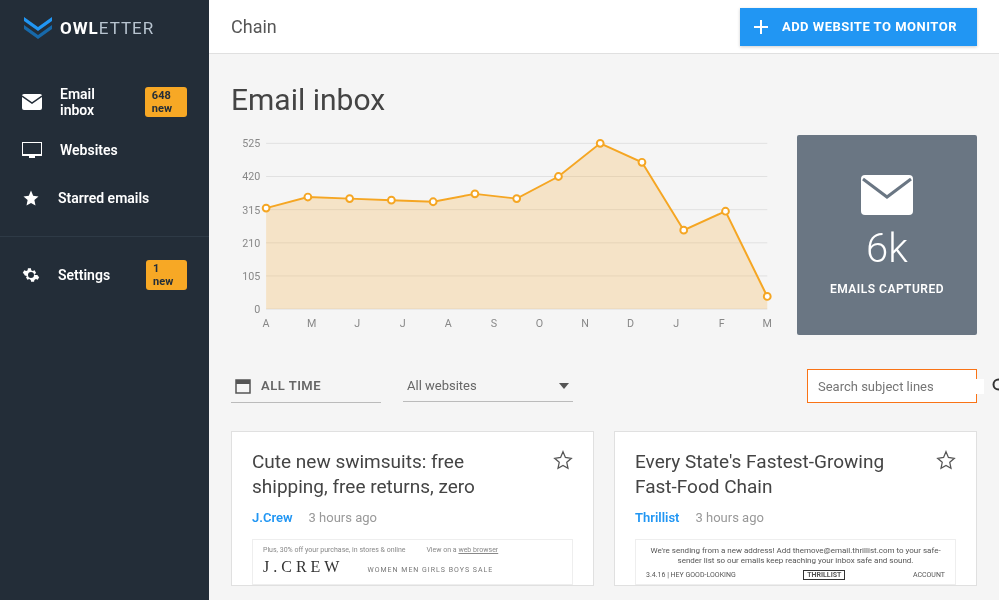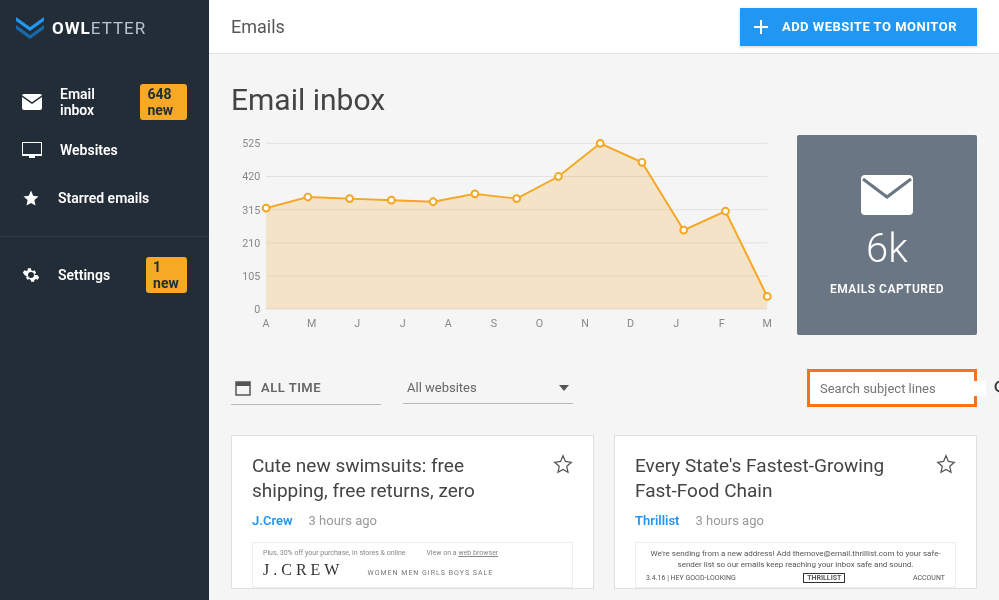--- a/index.html
+++ b/index.html
@@ -1,44 +1,44 @@
 <!DOCTYPE html>
 <html><head>
 <meta charset="utf-8">
 <style>
 * { margin: 0; padding: 0; box-sizing: border-box; font-family: -apple-system, BlinkMacSystemFont, "Segoe UI", Roboto, Arial, sans-serif; }
 body { width: 999px; height: 600px; overflow: hidden; display: flex; background: #f5f5f5; }
 .sidebar { width: 209px; background: #232d38; color: #fff; display: flex; flex-direction: column; flex-shrink: 0; }
-.logo-row { height: 56px; display: flex; align-items: center; padding: 0 16px; gap: 8px; }
+.logo-row { height: 56px; display: flex; align-items: center; padding: 0 24px; gap: 8px; }
 .logo-text { font-weight: 700; font-size: 17px; letter-spacing: 1px; }
 .logo-text .light { color: #b8c4d0; font-weight: 400; }
 .nav { padding-top: 22px; }
 .nav-item { display: flex; align-items: center; height: 48px; padding: 0 22px; gap: 18px; cursor: pointer; font-size: 14px; font-weight: 600; color: #fff; }
 .nav-item .spacer { flex: 1; }
-.badge { background: #f7a825; color: #232d38; font-size: 14px; font-weight: 700; padding: 2px 7px; border-radius: 3px; }
+.badge { background: #f7a825; color: #232d38; font-size: 11px; font-weight: 700; padding: 2px 7px; border-radius: 3px; }
 .nav-sep { height: 1px; background: #2e3a46; margin: 14px 0; }
 .main { flex: 1; display: flex; flex-direction: column; overflow: hidden; }
 .topbar { height: 56px; background: #fff; border-bottom: 1px solid #e0e0e0; display: flex; align-items: center; padding: 0 22px; }
 .breadcrumb { font-size: 18px; color: #565656; }
 .topbar .spacer { flex: 1; }
 .add-btn { background: #2196f3; color: #fff; border: none; height: 38px; padding: 0 20px 0 14px; font-size: 13px; font-weight: 700; letter-spacing: .5px; display: flex; align-items: center; gap: 14px; cursor: pointer; box-shadow: 0 1px 3px rgba(0,0,0,.2); margin-left: 40px; }
 .content { padding: 28px 22px; overflow-y: auto; }
 h1 { font-size: 30px; font-weight: 400; color: #444; margin-bottom: 18px; }
 .chart-row { display: flex; gap: 20px; margin-bottom: 30px; }
 .chart-wrap { flex: 1; }
 .chart-svg { width: 100%; height: 200px; }
 .stat-card { width: 180px; height: 200px; background: #6a7683; color: #fff; display: flex; flex-direction: column; align-items: center; justify-content: center; gap: 10px; border-radius: 2px; }
 .stat-card .big { font-size: 40px; font-weight: 300; }
 .stat-card .lbl { font-size: 12px; font-weight: 600; letter-spacing: .5px; }
 .filters { display: flex; gap: 22px; align-items: center; margin-bottom: 28px; }
 .filter { display: flex; align-items: center; gap: 10px; border-bottom: 1px solid #bbb; padding: 8px 4px; font-size: 13px; color: #666; cursor: pointer; }
 .filter .spacer { flex: 1; }
 .filter-time { width: 150px; font-weight: 600; letter-spacing: .5px; }
 .filter-select { width: 170px; }
-.search-box { width: 170px; display: flex; align-items: center; border: 3px solid #f97316; background: #fff; padding: 8px 10px; gap: 8px; margin-left: auto; }
+.search-box { width: 170px; display: flex; align-items: center; border: 1px solid #f97316; background: #fff; padding: 8px 10px; gap: 8px; margin-left: auto; }
 .search-box input { border: none; outline: none; font-size: 13px; flex: 1; color: #666; }
 .cards { display: flex; gap: 20px; }
 .card { width: 365px; border: 1px solid #e0e0e0; background: #fff; padding: 18px 20px 0 20px; }
 .card-title-row { display: flex; gap: 24px; }
 .card-title { font-size: 19px; line-height: 1.3; color: #444; flex: 1; }
 .card-meta { display: flex; gap: 16px; font-size: 13px; margin: 10px 0 14px; }
 .card-meta .brand { color: #2196f3; font-weight: 600; }
 .card-meta .time { color: #999; }
 .preview { border: 1px solid #eee; height: 46px; padding: 6px 10px; overflow: hidden; }
 .preview .jcrew-logo { font-family: Georgia, serif; font-size: 16px; letter-spacing: 4px; color: #333; display:inline-block; }
@@ -98,21 +98,21 @@
         </span>
       <span>Settings</span>
       <span class="spacer"></span>
       <span class="badge">1 new</span>
     </div>
   </nav>
 </aside>
 
 <main class="main">
   <div class="topbar">
-    <span class="breadcrumb">Emails</span>
+    <span class="breadcrumb">Chain</span>
     <span class="spacer"></span>
     <button class="add-btn">
       <span class="icon">
           <svg width="14" height="14" viewBox="0 0 14 14">
             <path d="M6 0h2v6h6v2H8v6H6V8H0V6h6z" fill="#fff"></path>
           </svg>
         </span>
       <span>ADD WEBSITE TO MONITOR</span>
     </button>
   </div>

